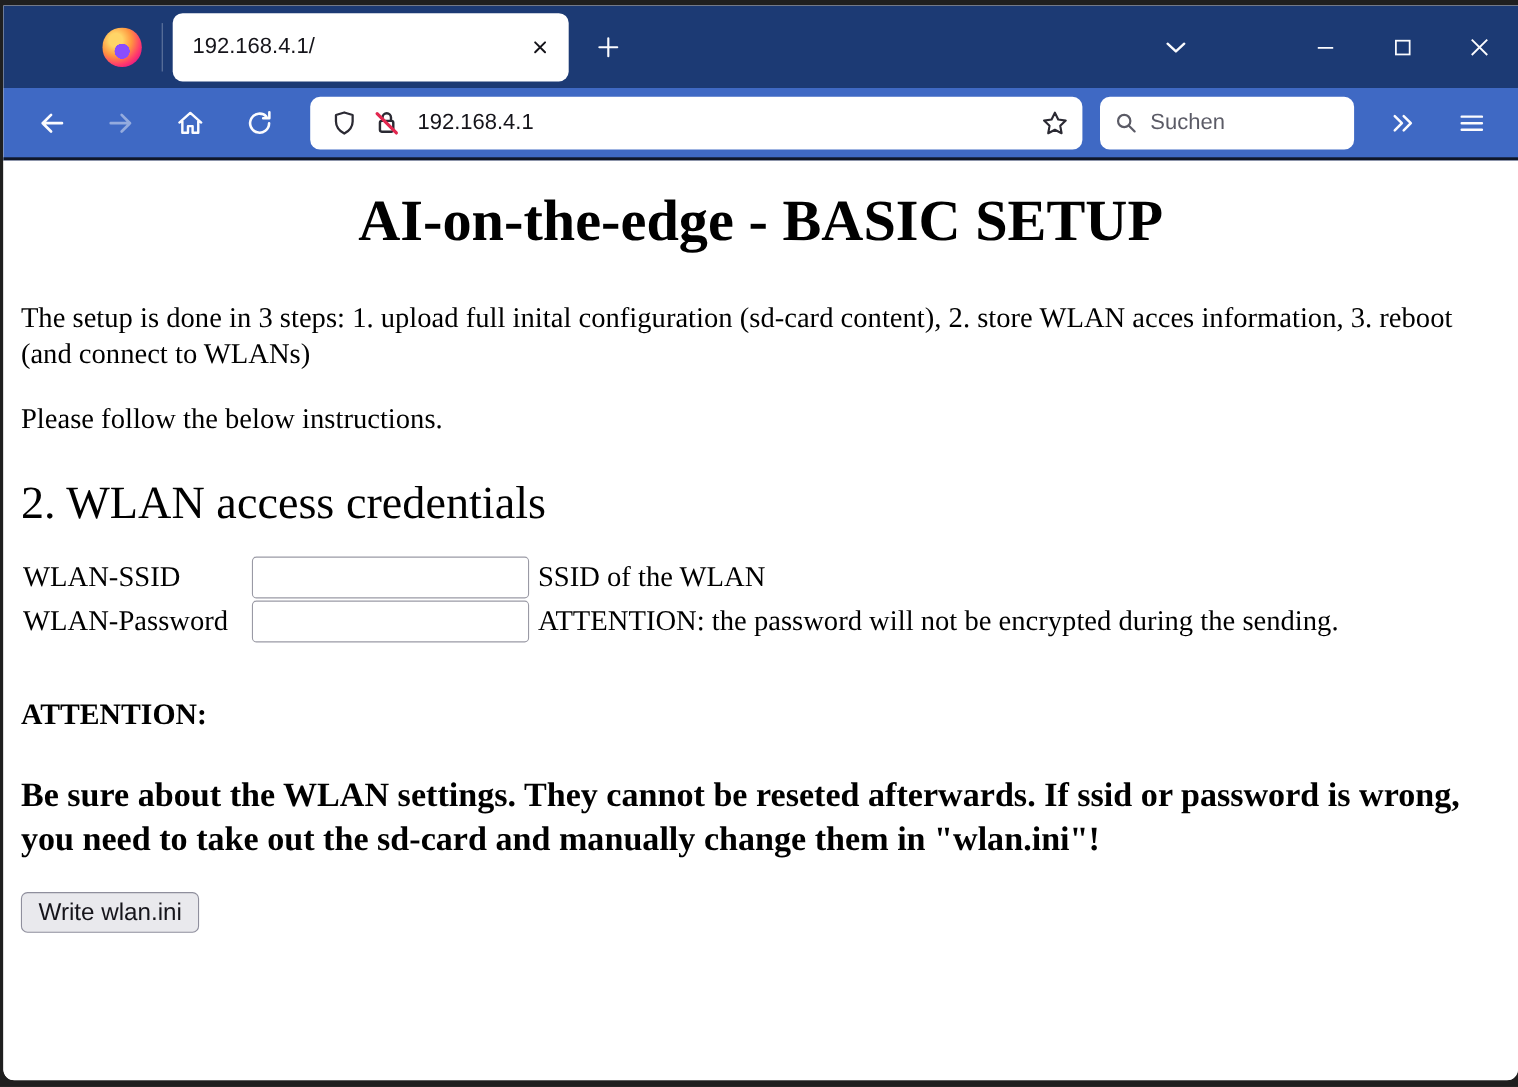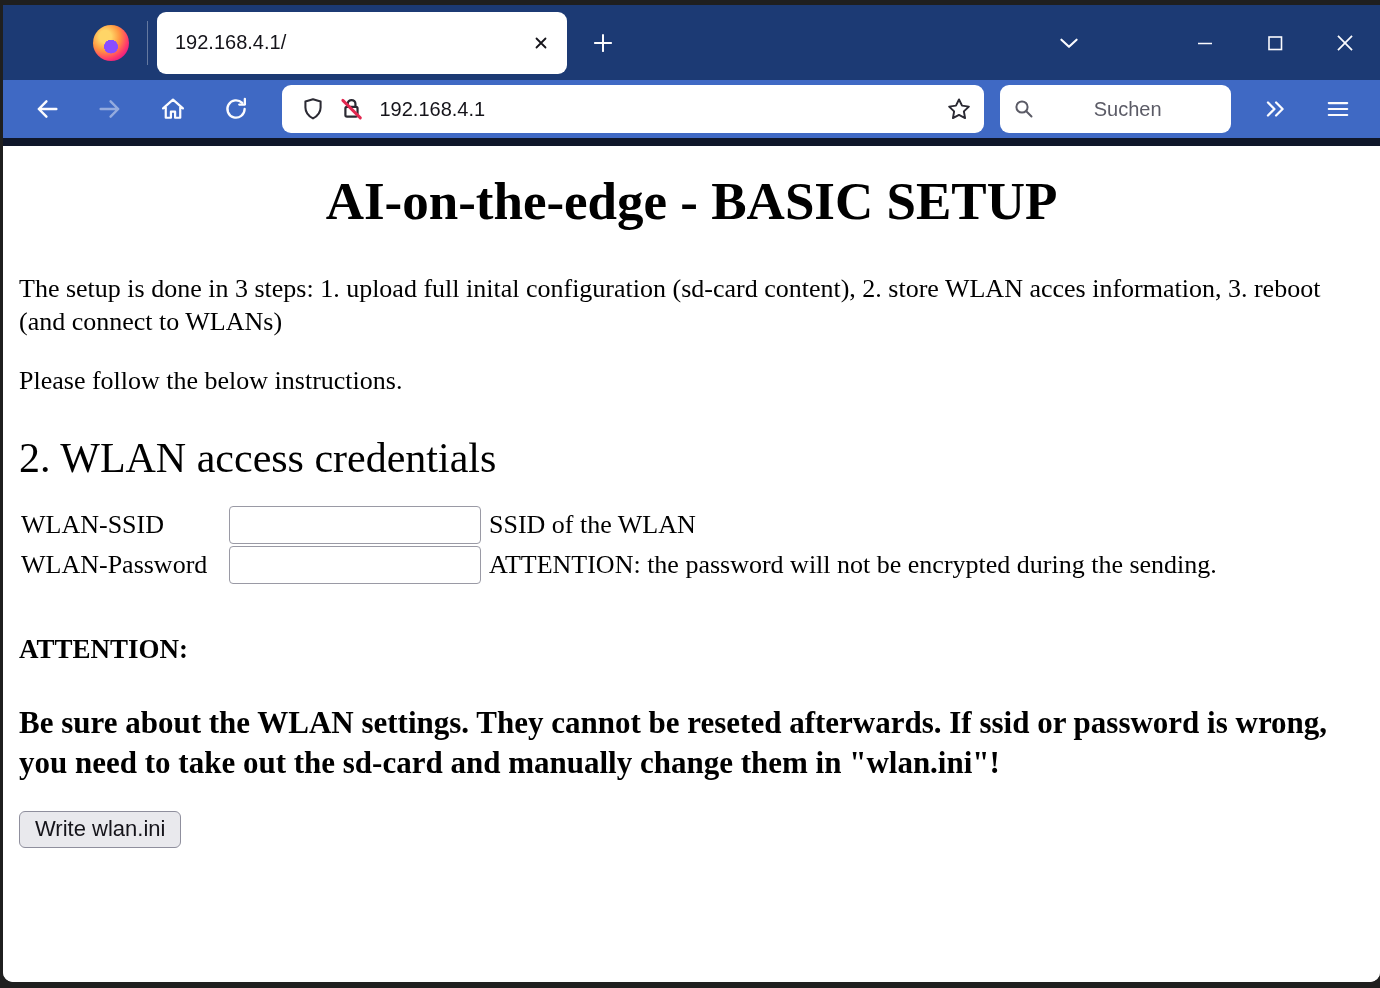--- a/index.html
+++ b/index.html
@@ -13,42 +13,42 @@
   
   .titlebar { height:75px; flex:0 0 75px; background:#1c3a74; display:flex; align-items:center; }
   .tb-btn { background:transparent; border:none; padding:0; display:flex; align-items:center;
             justify-content:center; cursor:default; }
   .ffview { width:48px; height:48px; margin-left:84px; border-radius:6px; }
   .ff-logo { width:36px; height:36px; border-radius:50%;
     background:
       radial-gradient(circle at 50% 60%, #8a4dff 0 24%, rgba(0,0,0,0) 25%),
       radial-gradient(circle at 34% 32%, #ffd567 0 18%, #ff9640 42%, #ff3b6b 66%, #e31587 82%, #7542e5 100%); }
   .tab-sep { width:1px; height:44px; margin-left:12px; background:rgba(255,255,255,0.32); }
-  .tab { margin-left:9px; width:410px; height:62px; background:#ffffff; border-radius:9px;
+  .tab { margin-left:9px; width:360px; height:62px; background:#ffffff; border-radius:9px;
          display:flex; align-items:center; padding:0 10px 0 18px; }
   .tab-title { font-size:20px; color:#15141a; flex:1; white-space:nowrap; overflow:hidden; }
   .tab-close { width:32px; height:32px; border-radius:6px; }
   .newtab { width:44px; height:44px; margin-left:14px; border-radius:6px; }
   .tb-spacer { flex:1; }
   .tablist { width:46px; height:44px; margin-right:78px; border-radius:6px; }
   .winctrl { width:70px; height:75px; }
 
   
   .toolbar { height:66px; flex:0 0 66px; background:#3f69c4; display:flex; align-items:center;
-             padding:0 18px 0 20px; border-bottom:8px solid #0f172a; }
+             padding:0 18px 0 20px; border-bottom:3px solid #0f172a; }
   .nav-btn { width:48px; height:48px; border-radius:6px; background:transparent; border:none;
              display:flex; align-items:center; justify-content:center; padding:0; }
   .nav-btn + .nav-btn { margin-left:15px; }
   .urlbar { margin-left:22px; width:704px; height:48px; background:#ffffff; border-radius:9px;
             display:flex; align-items:center; padding:0 6px 0 12px; }
   .urlbar .icon-btn { width:38px; height:38px; border:none; background:transparent; border-radius:6px;
             display:flex; align-items:center; justify-content:center; padding:0; }
   .url-text { flex:1; margin-left:10px; font-size:20px; color:#15141a; white-space:nowrap; }
   .searchbar { margin-left:16px; width:232px; height:48px; background:#ffffff; border-radius:9px;
-               display:flex; align-items:center; padding:0 12px;gap:48px; }
+               display:flex; align-items:center; padding:0 12px; }
   .search-placeholder { margin-left:10px; font-size:20px; color:#5b5b66; }
   .after-search { margin-left:20px; }
 
   
   .content { flex:1; background:#ffffff; padding:0 16px; overflow:hidden;
              font-family:"Liberation Serif", serif; color:#000000; }
   .content h1 { margin:26px 0 40px 0; font-size:53px; line-height:1.13; font-weight:bold;text-align:center; }
   .content p.body { margin:26px 0; font-size:26px; line-height:1.28; }
   .content h2 { margin:36px 0 22px 0; font-size:42px; line-height:1.15; font-weight:normal; }
   .wlan-table { display:table; border-spacing:2px; }

